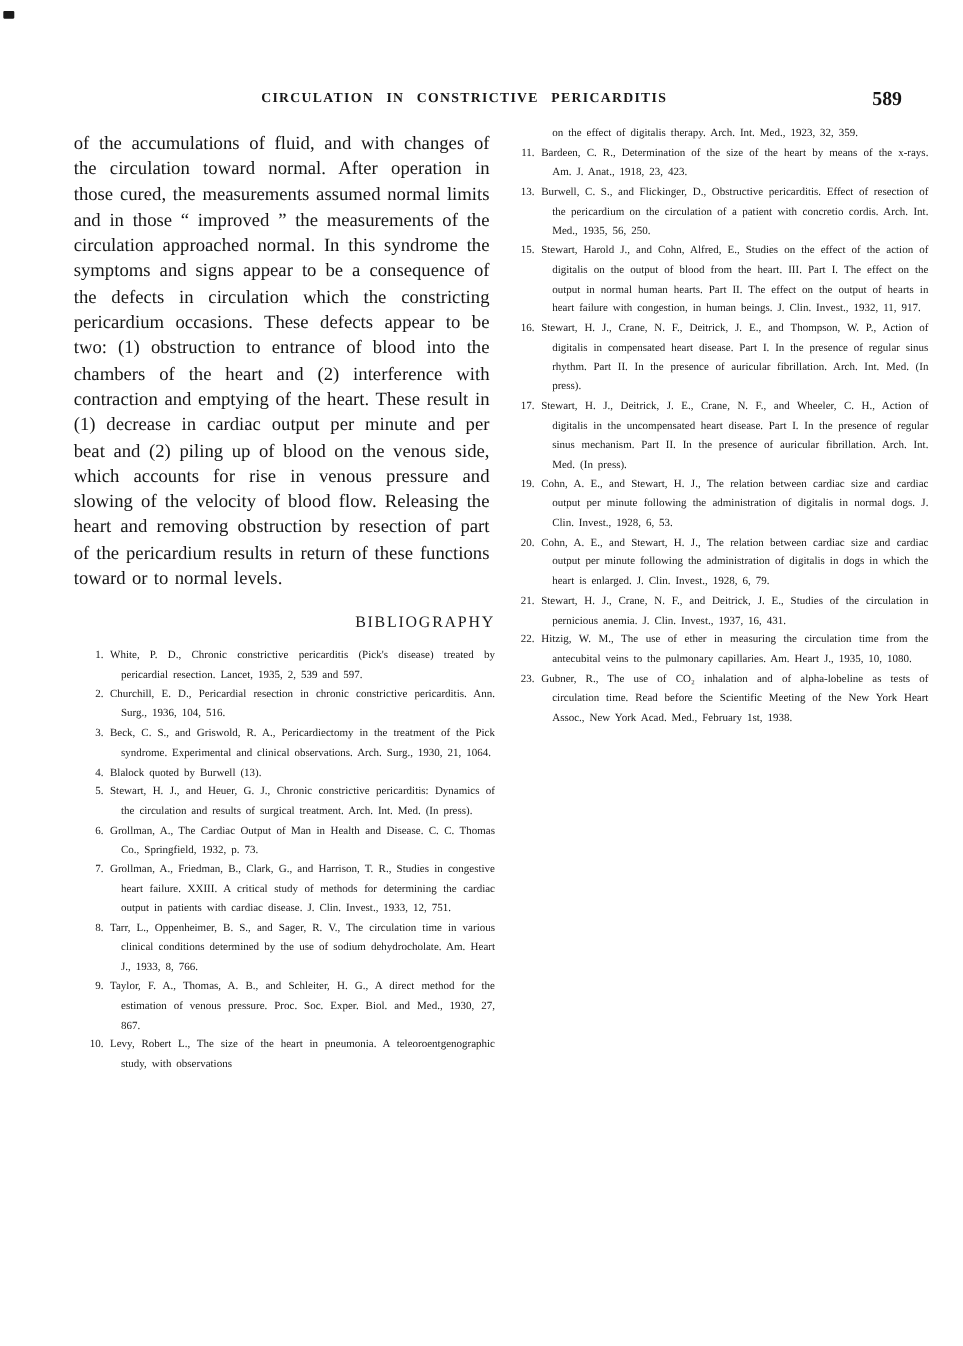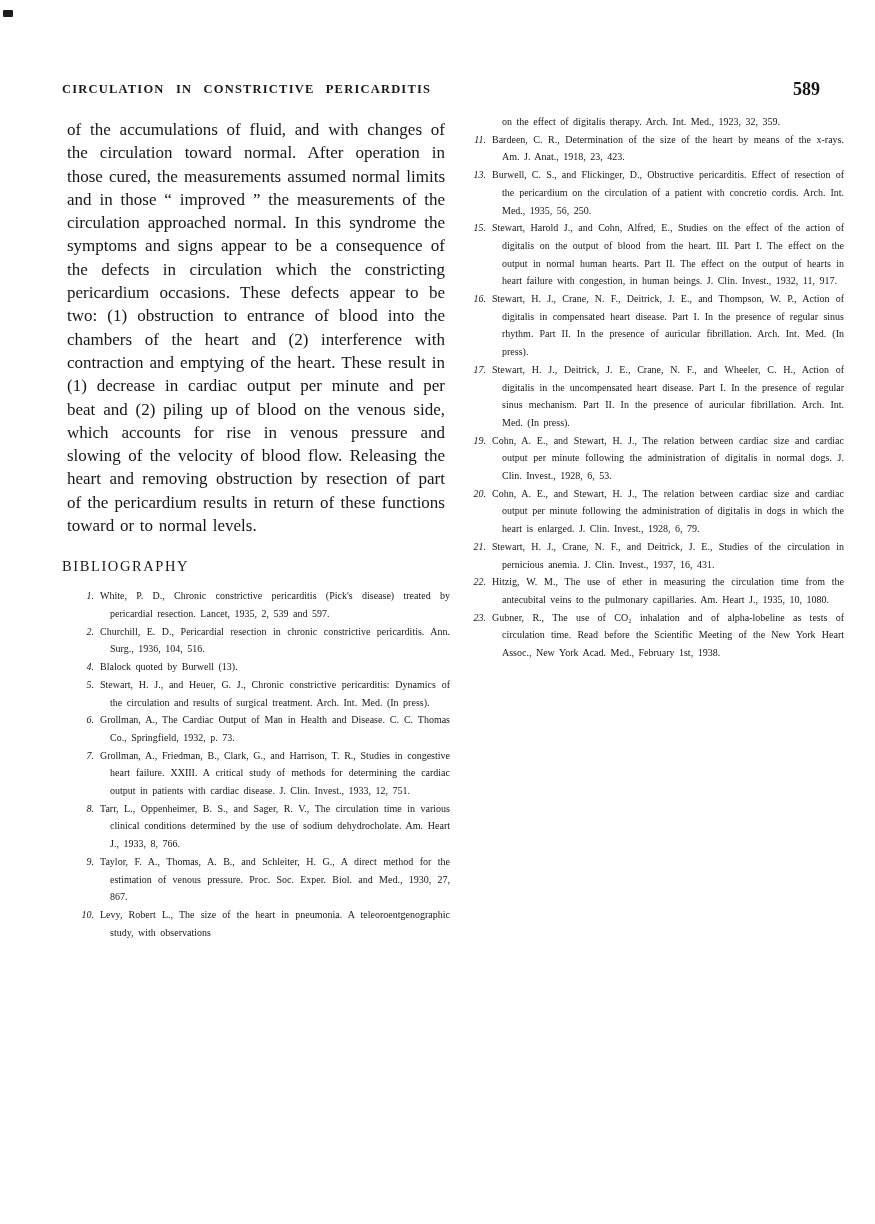--- a/index.html
+++ b/index.html
@@ -29,20 +29,21 @@
     position: absolute;
     left: 62px;
     top: 82px;
     width: 782px;
     height: 20px;
   }
   .running-title {
     position: absolute;
     left: 0;
     right: 62px;
+    text-align: center;
     font-size: 12.5px;
     font-weight: 700;
     letter-spacing: 1.2px;
     word-spacing: 7px;
     color: #171717;
     white-space: nowrap;
   }
   .page-number {
     position: absolute;
     right: 24px;
@@ -65,21 +66,21 @@
   .body-par {
     font-size: 17px;
     line-height: 23.3px;
     text-align: justify;
     word-spacing: 1.5px;
     margin: 5px;
   }
   .bib-heading {
     margin-top: 21px;
     margin-bottom: 12px;
-    text-align: left;
+    text-align: right;
     font-size: 14.5px;
     letter-spacing: 1.6px;
     word-spacing: 2px;
     color: #181818;
   }
   .refs, .col-right {
     font-size: 10px;
     line-height: 17.7px;
   }
   .ref {
@@ -87,21 +88,20 @@
     text-indent: -48px;
     text-align: justify;
     word-spacing: 2px;
   }
   .ref-num {
     display: inline-block;
     width: 32px;
     text-indent: 0;
     text-align: right;
     margin-right: 6px;
-    font-style: italic;
   }
   .ref-cont {
     padding-left: 48px;
     text-align: justify;
     word-spacing: 2px;
   }
 </style>
 </head>
 <body>
 
@@ -115,20 +115,21 @@
 <div class="columns">
 
   <div class="col-left">
     <p class="body-par">of the accumulations of fluid, and with changes of the circulation toward normal. After operation in those cured, the measurements assumed normal limits and in those “ improved ” the measurements of the circulation approached normal. In this syndrome the symptoms and signs appear to be a consequence of the defects in circulation which the constricting pericardium occasions. These defects appear to be two: (1) obstruction to entrance of blood into the chambers of the heart and (2) interference with contraction and emptying of the heart. These result in (1) decrease in cardiac output per minute and per beat and (2) piling up of blood on the venous side, which accounts for rise in venous pressure and slowing of the velocity of blood flow. Releasing the heart and removing obstruction by resection of part of the pericardium results in return of these functions toward or to normal levels.</p>
 
     <div class="bib-heading">BIBLIOGRAPHY</div>
 
     <div class="refs">
       <div class="ref"><span class="ref-num">1.</span><span>White, P. D., Chronic constrictive pericarditis (Pick's disease) treated by pericardial resection. Lancet, 1935, 2, 539 and 597.</span></div>
       <div class="ref"><span class="ref-num">2.</span><span>Churchill, E. D., Pericardial resection in chronic constrictive pericarditis. Ann. Surg., 1936, 104, 516.</span></div>
+      <div class="ref"><span class="ref-num">3.</span><span>Beck, C. S., and Griswold, R. A., Pericardiectomy in the treatment of the Pick syndrome. Experimental and clinical observations. Arch. Surg., 1930, 21, 1064.</span></div>
       <div class="ref"><span class="ref-num">4.</span><span>Blalock quoted by Burwell (13).</span></div>
       <div class="ref"><span class="ref-num">5.</span><span>Stewart, H. J., and Heuer, G. J., Chronic constrictive pericarditis: Dynamics of the circulation and results of surgical treatment. Arch. Int. Med. (In press).</span></div>
       <div class="ref"><span class="ref-num">6.</span><span>Grollman, A., The Cardiac Output of Man in Health and Disease. C. C. Thomas Co., Springfield, 1932, p. 73.</span></div>
       <div class="ref"><span class="ref-num">7.</span><span>Grollman, A., Friedman, B., Clark, G., and Harrison, T. R., Studies in congestive heart failure. XXIII. A critical study of methods for determining the cardiac output in patients with cardiac disease. J. Clin. Invest., 1933, 12, 751.</span></div>
       <div class="ref"><span class="ref-num">8.</span><span>Tarr, L., Oppenheimer, B. S., and Sager, R. V., The circulation time in various clinical conditions determined by the use of sodium dehydrocholate. Am. Heart J., 1933, 8, 766.</span></div>
       <div class="ref"><span class="ref-num">9.</span><span>Taylor, F. A., Thomas, A. B., and Schleiter, H. G., A direct method for the estimation of venous pressure.  Proc. Soc. Exper. Biol. and Med., 1930, 27, 867.</span></div>
       <div class="ref"><span class="ref-num">10.</span><span>Levy, Robert L., The size of the heart in pneumonia. A teleoroentgenographic study, with observations</span></div>
     </div>
   </div>
 

